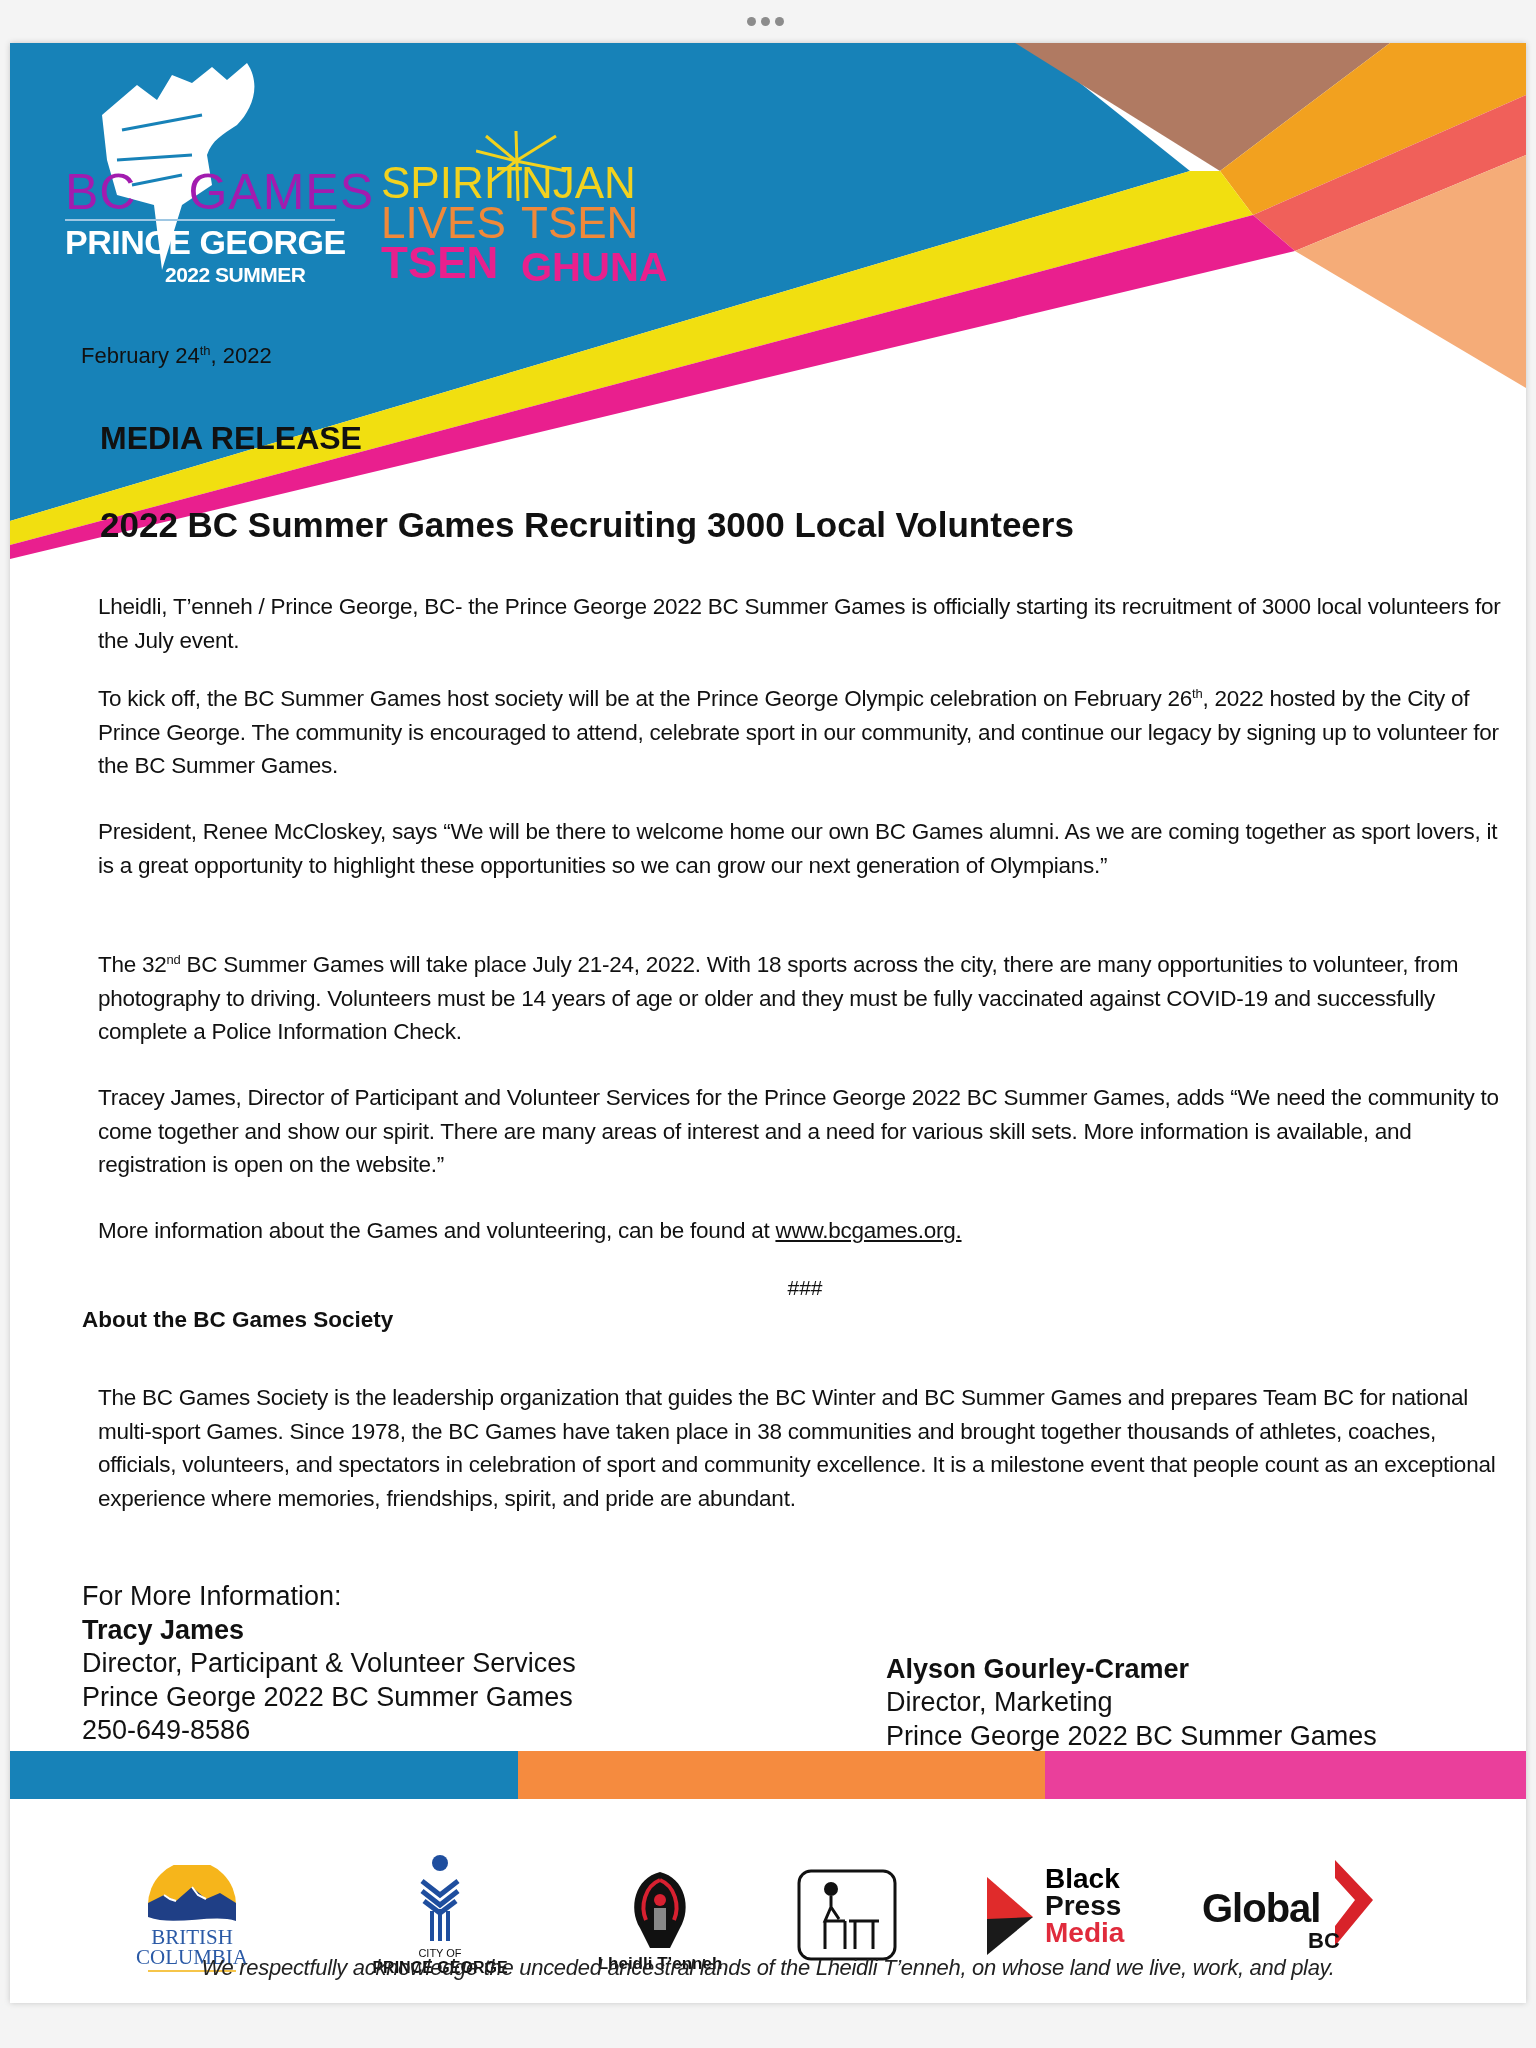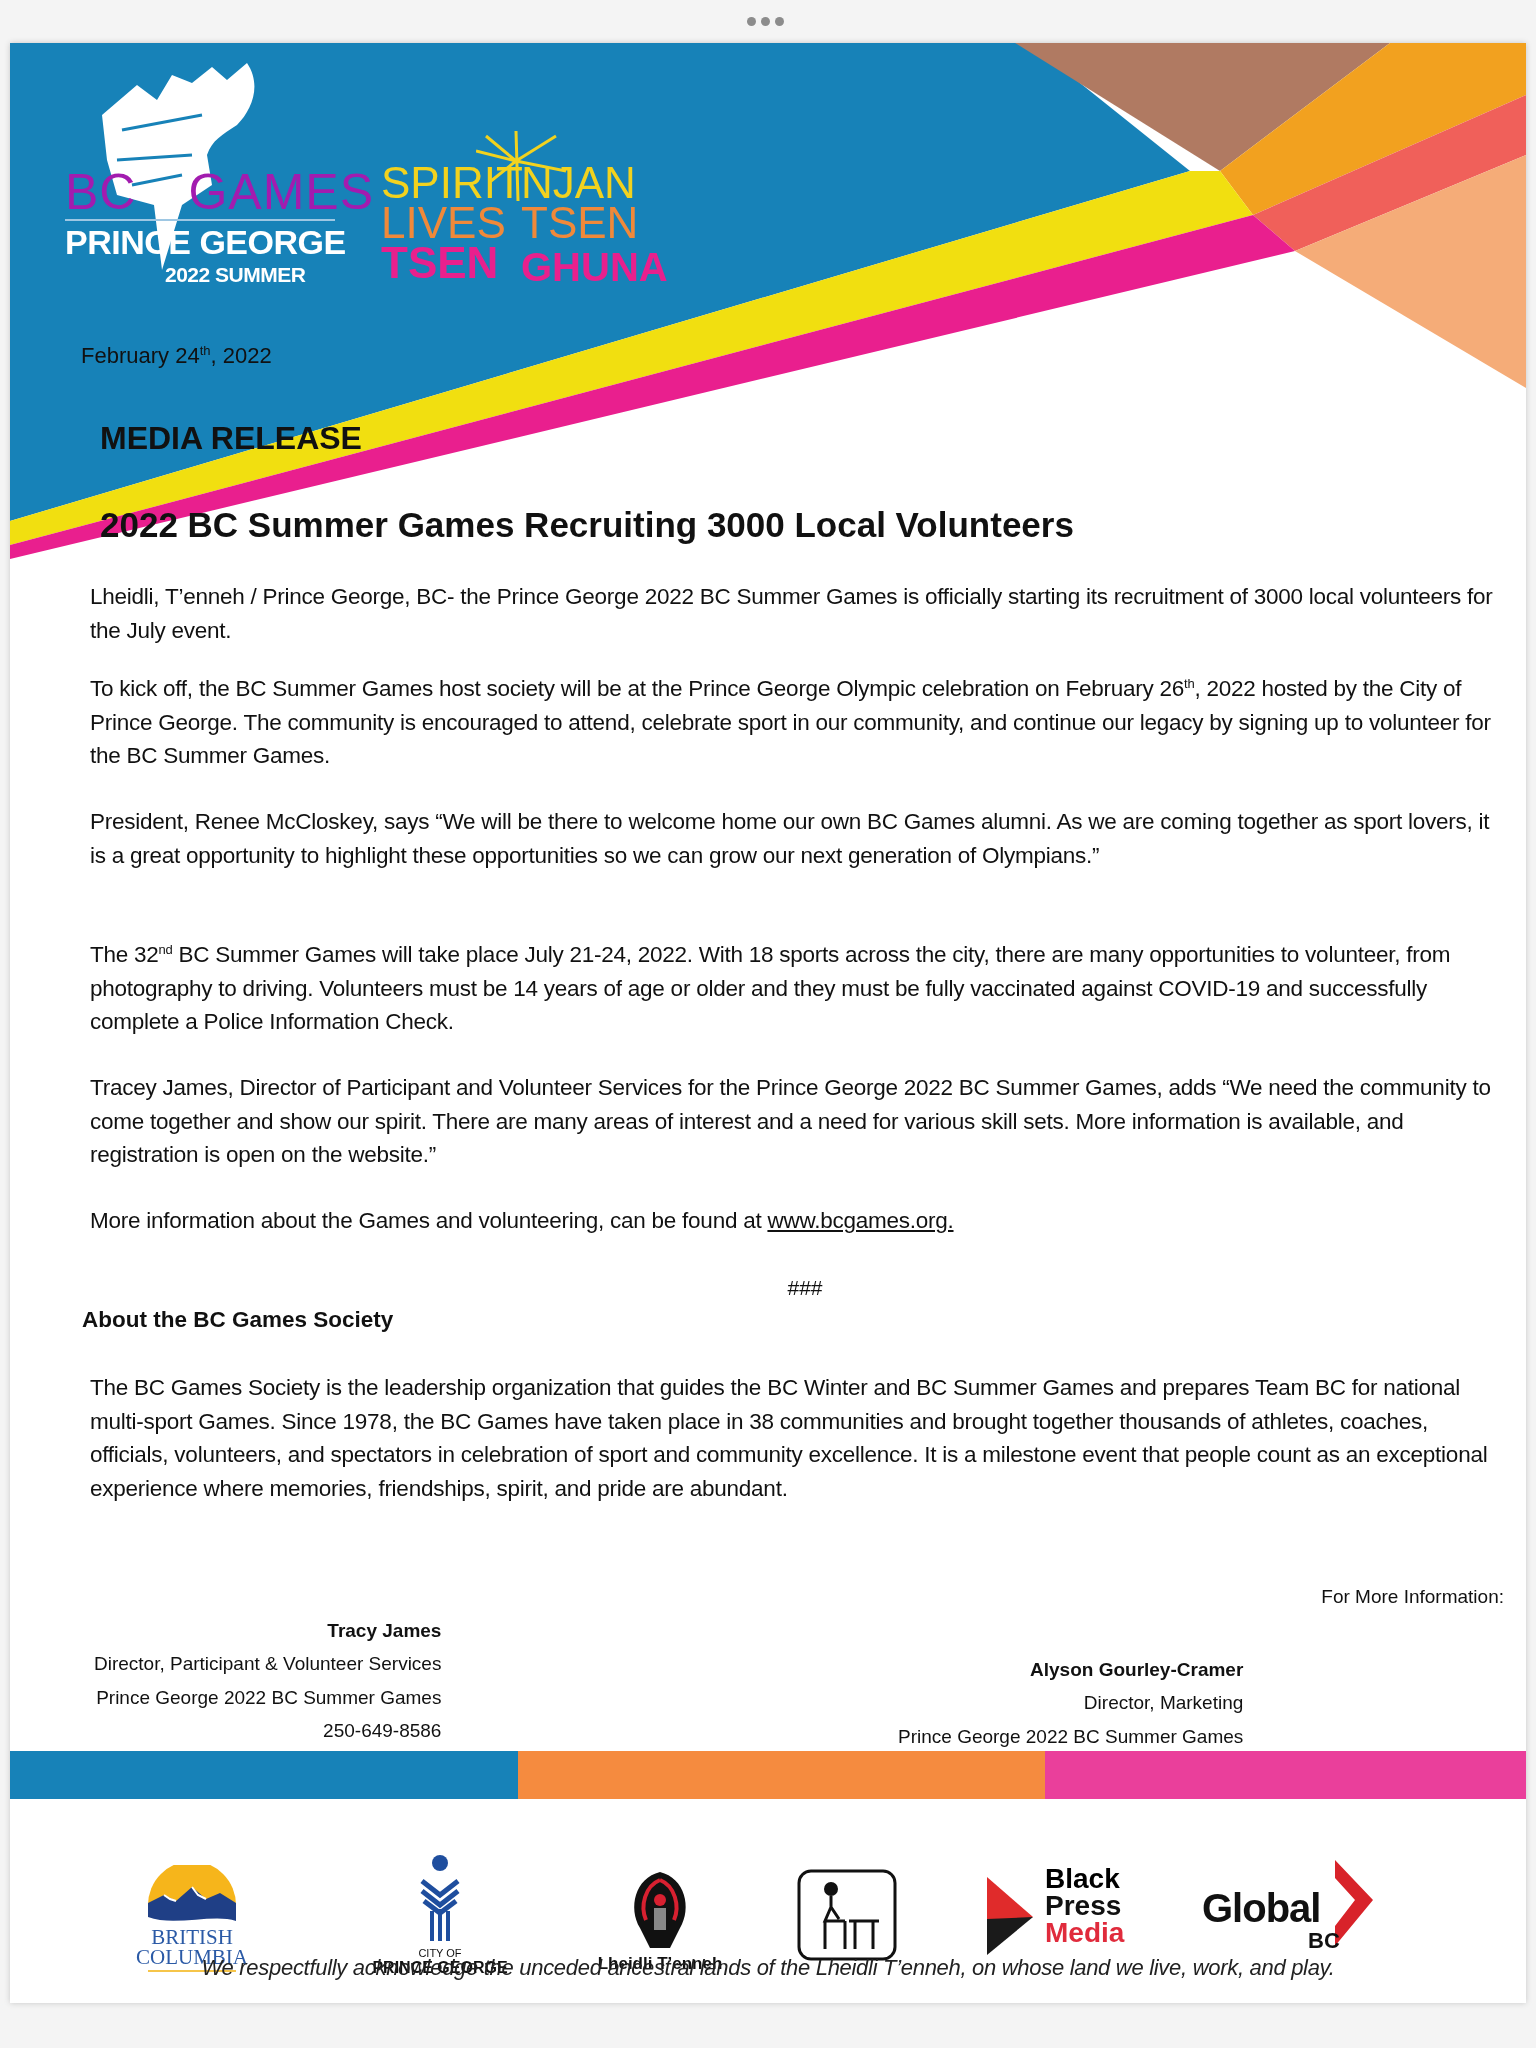--- a/index.html
+++ b/index.html
@@ -21,26 +21,26 @@
   .bc-rule { position: absolute; left: 55px; top: 176px; width: 270px; height: 2px; background: #9ec7e3; }
   .bc-pg { position: absolute; left: 55px; top: 180px; color: #fff; font-size: 34px; font-weight: bold; letter-spacing: -0.5px; }
   .bc-year { position: absolute; left: 155px; top: 220px; color: #fff; font-size: 21px; font-weight: bold; letter-spacing: -0.5px; }
   .spirit { position: absolute; left: 371px; top: 118px; width: 300px; height: 180px; }
   .spirit .w { position: absolute; font-size: 44px; line-height: 44px; letter-spacing: 0px; font-family: "Liberation Sans", sans-serif; }
   .date { position: absolute; left: 71px; top: 300px; font-size: 22px; color: #111; font-family: "Liberation Sans", sans-serif; }
   .date sup { font-size: 13px; }
   .content { position: absolute; left: 72px; top: 0; width: 1400px; color: #111; font-family: "Liberation Sans", sans-serif; font-size: 22px; }
   .media-release { position: absolute; left: 0; width: 1400px; top: 377px; text-align: left; font-weight: bold; font-size: 32px; padding-left: 18px; }
   .headline { position: absolute; left: 0; width: 1400px; top: 462px; font-weight: bold; font-size: 35px; padding-left: 18px; }
-  .p { position: absolute; left: 8px; width: 1410px; line-height: 33.5px; font-size: 22.5px; letter-spacing: -0.25px; }
+  .p { position: absolute; left: 16px; width: 1410px; line-height: 33.5px; font-size: 22.5px; letter-spacing: -0.25px; margin-top: 10px; }
   .p sup { font-size: 13px; line-height: 0; }
   .link { text-decoration: underline; color: #111; cursor: pointer; }
   .hash { position: absolute; left: 0; width: 1410px; top: 1233px; text-align: center; font-size: 21px; padding-left: 18px;}
   .about-h { position: absolute; left: 0; top: 1264px; font-weight: bold; font-size: 22.5px; }
-  .contacts { position: absolute; left: 12px; top: 1537px; width: 1410px; font-size: 19px; line-height: 33.5px; text-align: right; }
+  .contacts { position: absolute; left: 0; top: 1537px; width: 1410px; font-size: 27px; line-height: 33.5px; }
   .contact-col { position: absolute; top: 33.5px; }
   .contact-col .name { font-weight: bold; }
   .color-bar { position: absolute; left: 0; top: 1708px; width: 1516px; height: 48px; display: flex; }
   .color-bar div { height: 100%; }
   .sponsors { position: absolute; left: 0; top: 1770px; width: 1516px; height: 150px; }
   .sponsor { position: absolute; }
   .ack { position: absolute; left: 0; width: 1516px; top: 1912px; text-align: center; font-style: italic; font-size: 22px; color: #222; letter-spacing: -0.3px; }
 </style>
 </head>
 <body>

